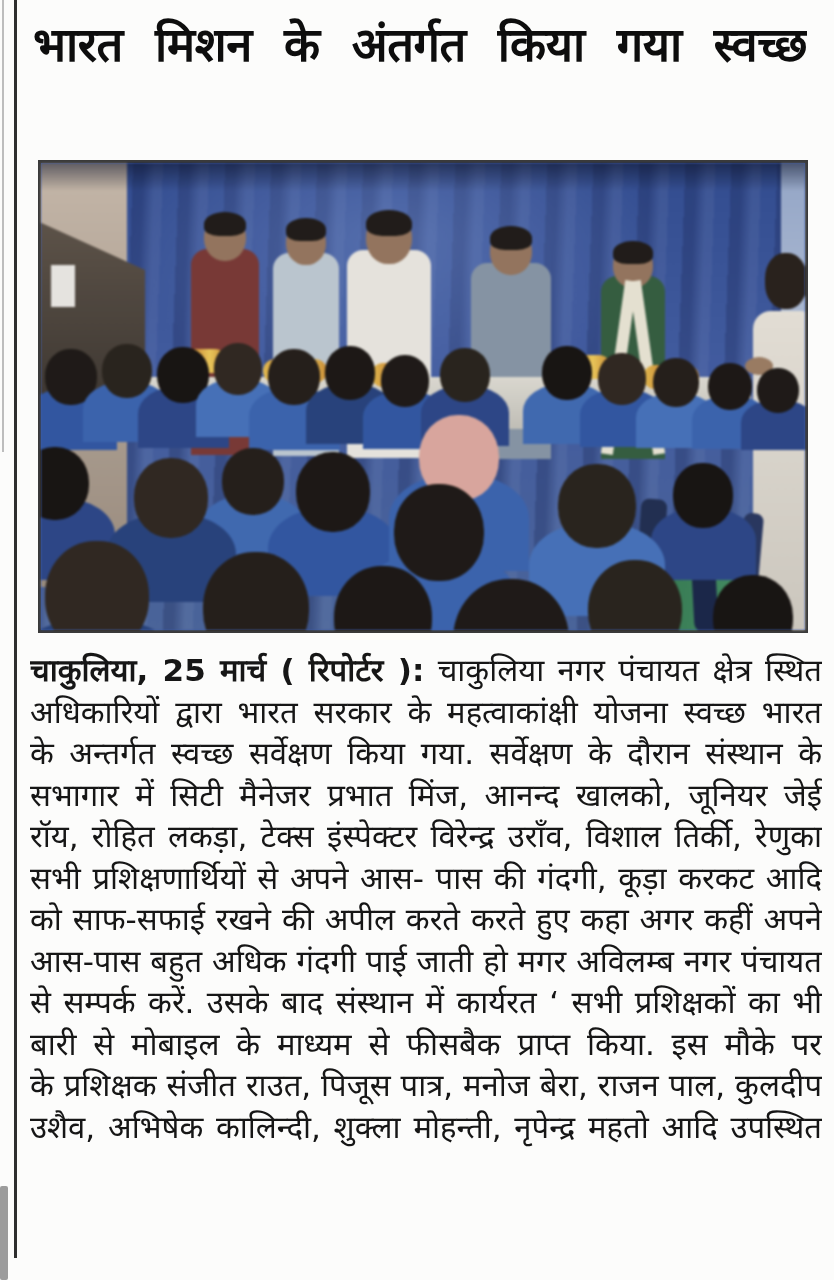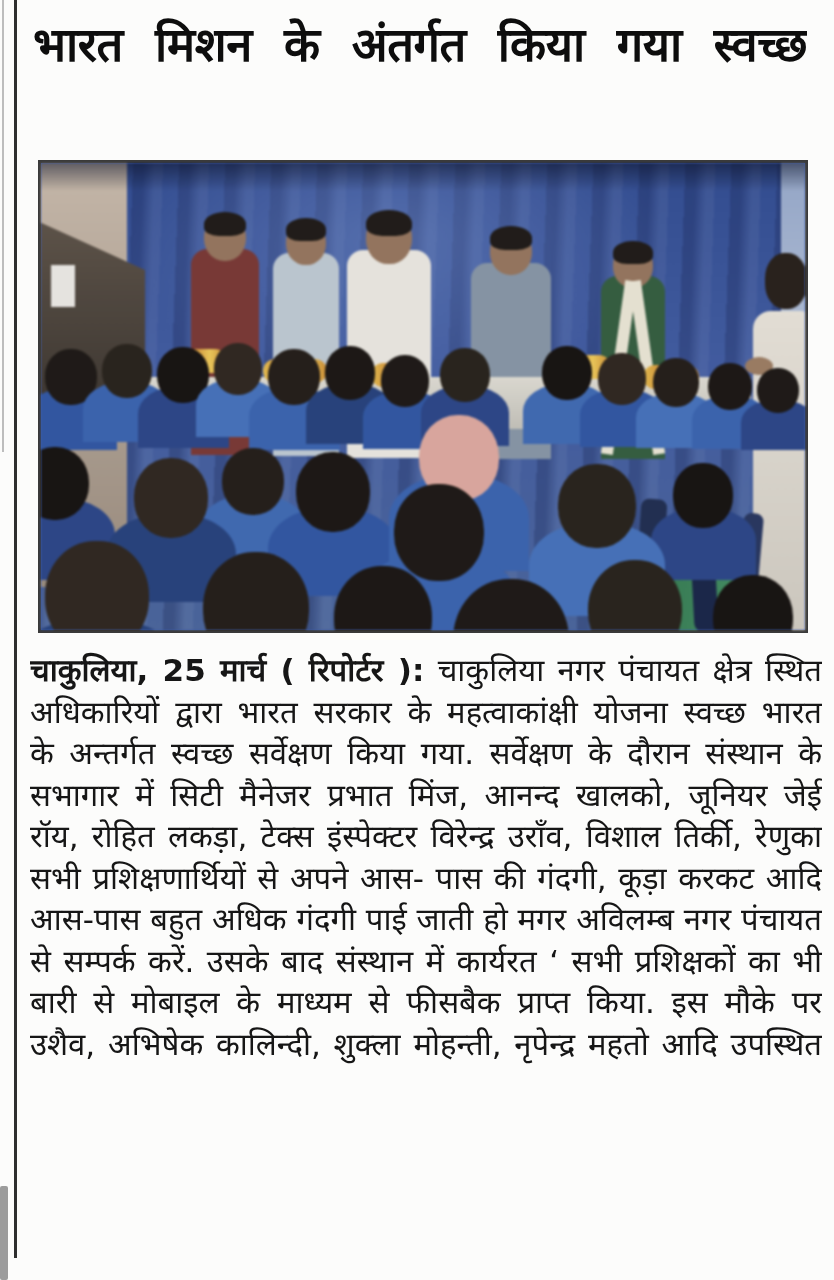--- a/index.html
+++ b/index.html
@@ -166,17 +166,19 @@
     </div>
 </figure>
 
 <div class="article-body">
     <div class="bline"><b>चाकुलिया, 25 मार्च ( रिपोर्टर ):</b> <span>चाकुलिया नगर पंचायत क्षेत्र स्थित स्वामी</span></div>
     <div class="bline">अधिकारियों द्वारा भारत सरकार के महत्वाकांक्षी योजना स्वच्छ भारत मिशन</div>
     <div class="bline">के अन्तर्गत स्वच्छ सर्वेक्षण किया गया. सर्वेक्षण के दौरान संस्थान के</div>
     <div class="bline">सभागार में सिटी मैनेजर प्रभात मिंज, आनन्द खालको, जूनियर जेई मीता</div>
     <div class="bline">रॉय, रोहित लकड़ा, टेक्स इंस्पेक्टर विरेन्द्र उराँव, विशाल तिर्की, रेणुका महतो</div>
     <div class="bline">सभी प्रशिक्षणार्थियों से अपने आस- पास की गंदगी, कूड़ा करकट आदि</div>
+    <div class="bline">को साफ-सफाई रखने की अपील करते करते हुए कहा अगर कहीं अपने</div>
     <div class="bline">आस-पास बहुत अधिक गंदगी पाई जाती हो मगर अविलम्ब नगर पंचायत</div>
     <div class="bline">से सम्पर्क करें. उसके बाद संस्थान में कार्यरत ‘ सभी प्रशिक्षकों का भी बारी-</div>
     <div class="bline">बारी से मोबाइल के माध्यम से फीसबैक प्राप्त किया. इस मौके पर संस्थान</div>
+    <div class="bline">के प्रशिक्षक संजीत राउत, पिजूस पात्र, मनोज बेरा, राजन पाल, कुलदीप</div>
     <div class="bline">उशैव, अभिषेक कालिन्दी, शुक्ला मोहन्ती, नृपेन्द्र महतो आदि उपस्थित थे.</div>
   </div>
 
 </body></html>

